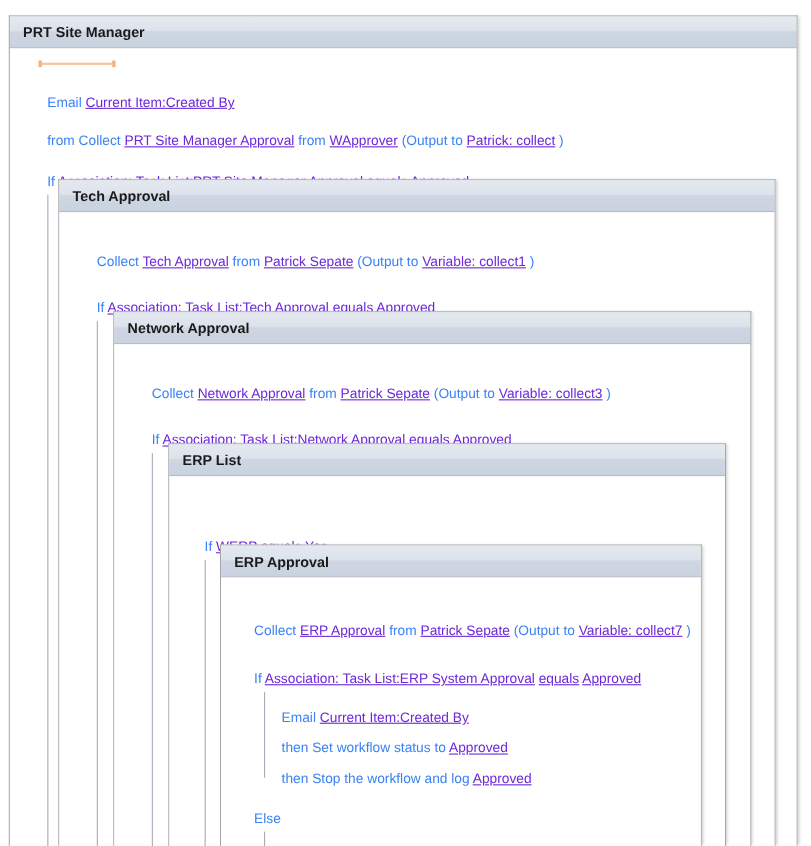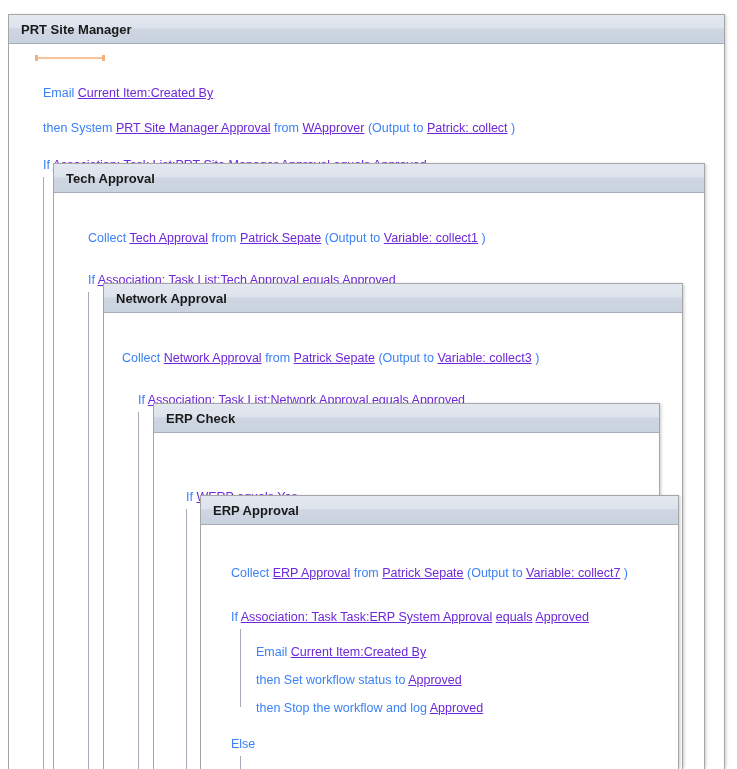--- a/index.html
+++ b/index.html
@@ -99,21 +99,21 @@
     <div class="panel-body" style="height:726px;">
 
       <div class="insert-bar" style="left:26px; top:11px; width:70px;">
         <div class="cap l"></div>
         <div class="line"></div>
         <div class="cap r"></div>
       </div>
 
       <div class="stmt" style="left:34px; top:42px;"><span class="kw">Email </span><span class="lnk">Current Item:Created By</span></div>
 
-      <div class="stmt" style="left:34px; top:77px;"><span class="kw">then System </span><span class="lnk">PRT Site Manager Approval</span><span class="kw"> from </span><span class="lnk">WApprover</span><span class="kw"> (Output to </span><span class="lnk">Patrick: collect</span><span class="kw"> )</span></div>
+      <div class="stmt" style="left:34px; top:77px;"><span class="kw">from Collect </span><span class="lnk">PRT Site Manager Approval</span><span class="kw"> from </span><span class="lnk">WApprover</span><span class="kw"> (Output to </span><span class="lnk">Patrick: collect</span><span class="kw"> )</span></div>
 
       <div class="stmt" style="left:34px; top:114px;"><span class="kw">If </span><span class="lnk">Association: Task List:PRT Site Manager Approval</span><span class="kw"> </span><span class="lnk">equals</span><span class="kw"> </span><span class="lnk">Approved</span></div>
 
       <div class="rail" style="left:34px; top:133px; height:593px;"></div>
     </div>
   </div>
 
   <div class="panel" style="left:53px; top:163px; width:652px; height:606px;">
     <div class="panel-header">Tech Approval</div>
     <div class="panel-body" style="height:577px;">
@@ -123,45 +123,45 @@
       <div class="stmt" style="left:34px; top:80px;"><span class="kw">If </span><span class="lnk">Association: Task List:Tech Approval</span><span class="kw"> </span><span class="lnk">equals</span><span class="kw"> </span><span class="lnk">Approved</span></div>
 
       <div class="rail" style="left:34px; top:99px; height:478px;"></div>
     </div>
   </div>
 
   <div class="panel" style="left:103px; top:283px; width:580px; height:486px;">
     <div class="panel-header">Network Approval</div>
     <div class="panel-body" style="height:457px;">
 
-      <div class="stmt" style="left:18px; top:38px;"><span class="kw">Collect </span><span class="lnk">Network Approval</span><span class="kw"> from </span><span class="lnk">Patrick Sepate</span><span class="kw"> (Output to </span><span class="lnk">Variable: collect3</span><span class="kw"> )</span></div>
+      <div class="stmt" style="left:34px; top:38px;"><span class="kw">Collect </span><span class="lnk">Network Approval</span><span class="kw"> from </span><span class="lnk">Patrick Sepate</span><span class="kw"> (Output to </span><span class="lnk">Variable: collect3</span><span class="kw"> )</span></div>
 
       <div class="stmt" style="left:34px; top:80px;"><span class="kw">If </span><span class="lnk">Association: Task List:Network Approval</span><span class="kw"> </span><span class="lnk">equals</span><span class="kw"> </span><span class="lnk">Approved</span></div>
 
       <div class="rail" style="left:34px; top:99px; height:358px;"></div>
     </div>
   </div>
 
   <div class="panel" style="left:153px; top:403px; width:507px; height:366px;">
-    <div class="panel-header">ERP Check</div>
+    <div class="panel-header">ERP List</div>
     <div class="panel-body" style="height:337px;">
 
       <div class="stmt" style="left:32px; top:57px;"><span class="kw">If </span><span class="lnk">WERP</span><span class="kw"> </span><span class="lnk">equals</span><span class="kw"> </span><span class="lnk">Yes</span></div>
 
       <div class="rail" style="left:32px; top:76px; height:261px;"></div>
     </div>
   </div>
 
-  <div class="panel" style="left:200px; top:495px; width:479px; height:274px;">
+  <div class="panel" style="left:200px; top:495px; width:438px; height:274px;">
     <div class="panel-header">ERP Approval</div>
     <div class="panel-body" style="height:245px;text-align:right;">
 
       <div class="stmt" style="left:30px; top:41px;"><span class="kw">Collect </span><span class="lnk">ERP Approval</span><span class="kw"> from </span><span class="lnk">Patrick Sepate</span><span class="kw"> (Output to </span><span class="lnk">Variable: collect7</span><span class="kw"> )</span></div>
 
-      <div class="stmt" style="left:30px; top:85px;"><span class="kw">If </span><span class="lnk">Association: Task Task:ERP System Approval</span><span class="kw"> </span><span class="lnk">equals</span><span class="kw"> </span><span class="lnk">Approved</span></div>
+      <div class="stmt" style="left:30px; top:85px;"><span class="kw">If </span><span class="lnk">Association: Task List:ERP System Approval</span><span class="kw"> </span><span class="lnk">equals</span><span class="kw"> </span><span class="lnk">Approved</span></div>
 
       <div class="rail" style="left:39px; top:104px; height:78px;"></div>
 
       <div class="stmt" style="left:55px; top:120px;"><span class="kw">Email </span><span class="lnk">Current Item:Created By</span></div>
 
       <div class="stmt" style="left:55px; top:176px;"><span class="kw">then Stop the workflow and log </span><span class="lnk">Approved</span></div>
 
       <div class="stmt" style="left:55px; top:148px;"><span class="kw">then Set workflow status to </span><span class="lnk">Approved</span></div>
 
       <div class="stmt" style="left:30px; top:212px;"><span class="kw">Else</span></div>

